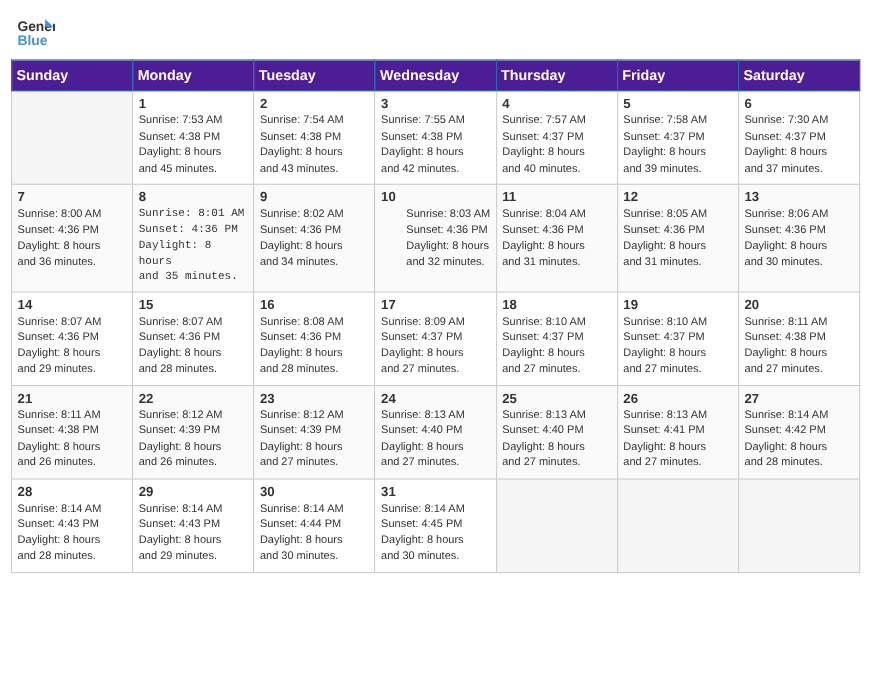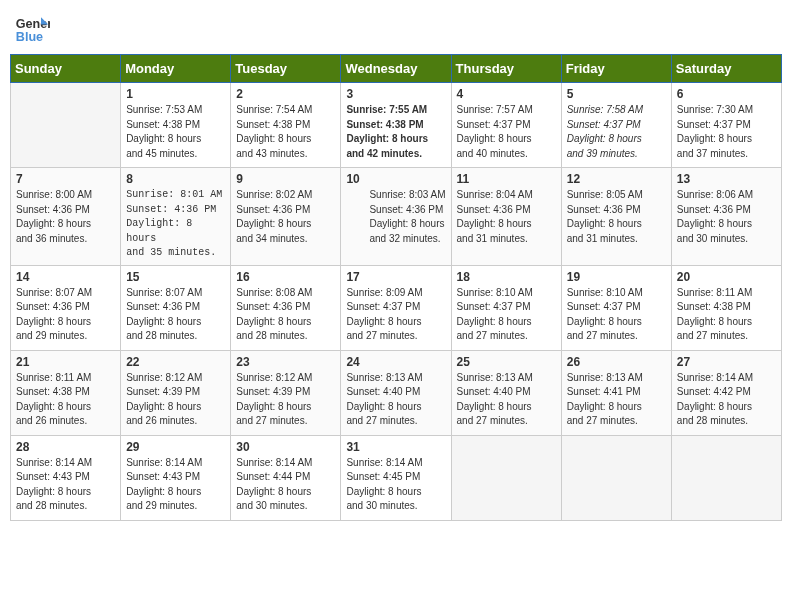--- a/index.html
+++ b/index.html
@@ -38,21 +38,21 @@
     .location-title {
       font-size: 15px;
       color: #555;
     }
     .calendar {
       width: 100%;
       border-collapse: collapse;
       border: 1px solid #ccc;
     }
     .calendar th {
-      background: #4d7c0f;
+      background: #4c1d95;
       color: #fff;
       font-size: 13px;
       font-weight: bold;
       padding: 6px 4px;
       text-align: left;
       border: 1px solid #2a6aaf;
     }
     .calendar td {
       vertical-align: top;
       border: 1px solid #ccc;
@@ -121,35 +121,35 @@
         </td>
         <td>
           <span class="day-number">2</span>
           <div class="day-info" style="white-space: pre-line;">Sunrise: 7:54 AM
 Sunset: 4:38 PM
 Daylight: 8 hours
 and 43 minutes.</div>
         </td>
         <td>
           <span class="day-number">3</span>
-          <div class="day-info" style="white-space: pre-line; font-weight: bold;">Sunrise: 7:55 AM
+          <div class="day-info" style="white-space: pre-line;">Sunrise: 7:55 AM
 Sunset: 4:38 PM
 Daylight: 8 hours
 and 42 minutes.</div>
         </td>
         <td>
           <span class="day-number">4</span>
           <div class="day-info" style="white-space: pre-line;">Sunrise: 7:57 AM
 Sunset: 4:37 PM
 Daylight: 8 hours
 and 40 minutes.</div>
         </td>
         <td>
           <span class="day-number">5</span>
-          <div class="day-info" style="white-space: pre-line; font-style: italic;">Sunrise: 7:58 AM
+          <div class="day-info" style="white-space: pre-line;">Sunrise: 7:58 AM
 Sunset: 4:37 PM
 Daylight: 8 hours
 and 39 minutes.</div>
         </td>
         <td>
           <span class="day-number">6</span>
           <div class="day-info" style="white-space: pre-line;">Sunrise: 7:30 AM
 Sunset: 4:37 PM
 Daylight: 8 hours
 and 37 minutes.</div>

